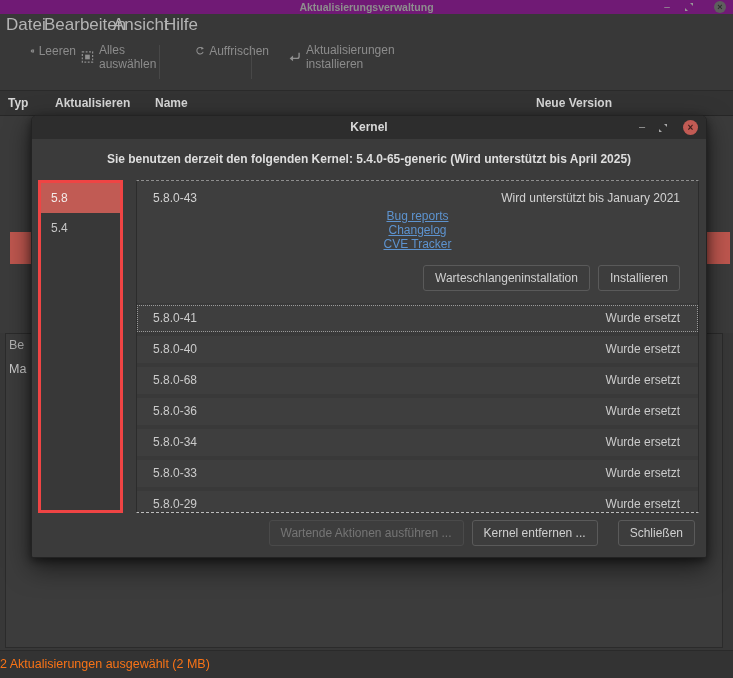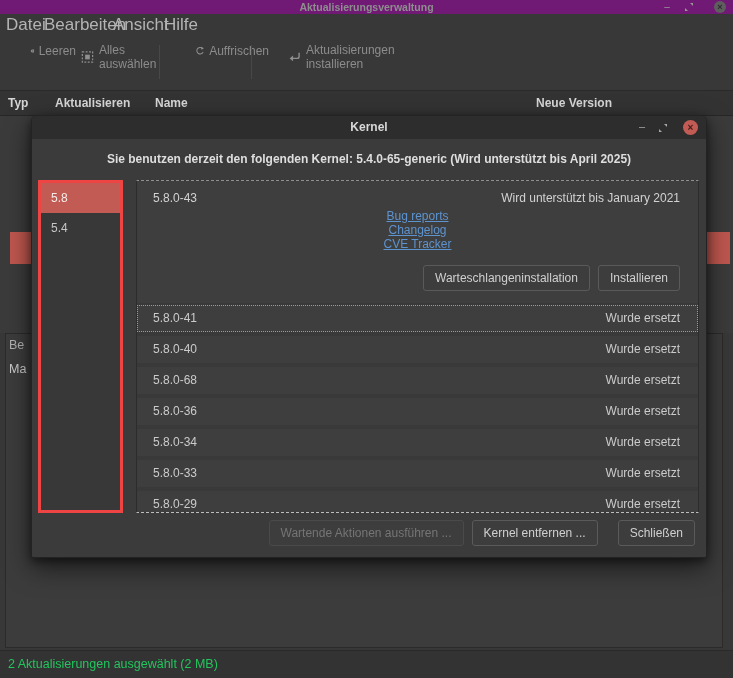--- a/index.html
+++ b/index.html
@@ -41,22 +41,22 @@
 
   #table-body { left:0; top:116px; width:733px; height:217px; background:#3b3b3b; }
   #selected-row { left:10px; top:116px; width:720px; height:32px; background:#bf574f; }
 
   #desc-panel { left:5px; top:333px; width:718px; height:315px; background:#3c3c3c;
                 border:1px solid #2b2b2b; }
   #desc-label { position:absolute; left:3px; top:4px; color:#b2b2b2; font-size:12.5px; }
   #desc-text  { position:absolute; left:3px; top:28px; color:#cdcdcd; font-size:12.5px; }
 
   #statusbar { left:0; top:650px; width:733px; height:28px; background:#333333;
-               border-top:1px solid #2a2a2a; color:#22c55e; font-size:12.5px;
-               line-height:26px; padding-left:8px; }
+               border-top:1px solid #2a2a2a; color:#f97316; font-size:12.5px;
+               line-height:26px; }
 
   
   #dialog { left:31px; top:115px; width:676px; height:443px; background:#3b3b3b;
             border:1px solid #232323; border-radius:6px 6px 2px 2px;
             box-shadow:0 10px 26px rgba(0,0,0,.55), 0 3px 8px rgba(0,0,0,.45); }
   #dlg-titlebar { position:absolute; left:0; top:0; right:0; height:23px; background:#2d2d2d;
                   border-radius:5px 5px 0 0; }
   #dlg-title { width:100%; text-align:center; line-height:23px; font-weight:bold;
                font-size:12px; color:#d8d8d8; }
   #dlg-min { right:58px; top:4px; width:12px; color:#a8a8a8; font-size:11px; }

